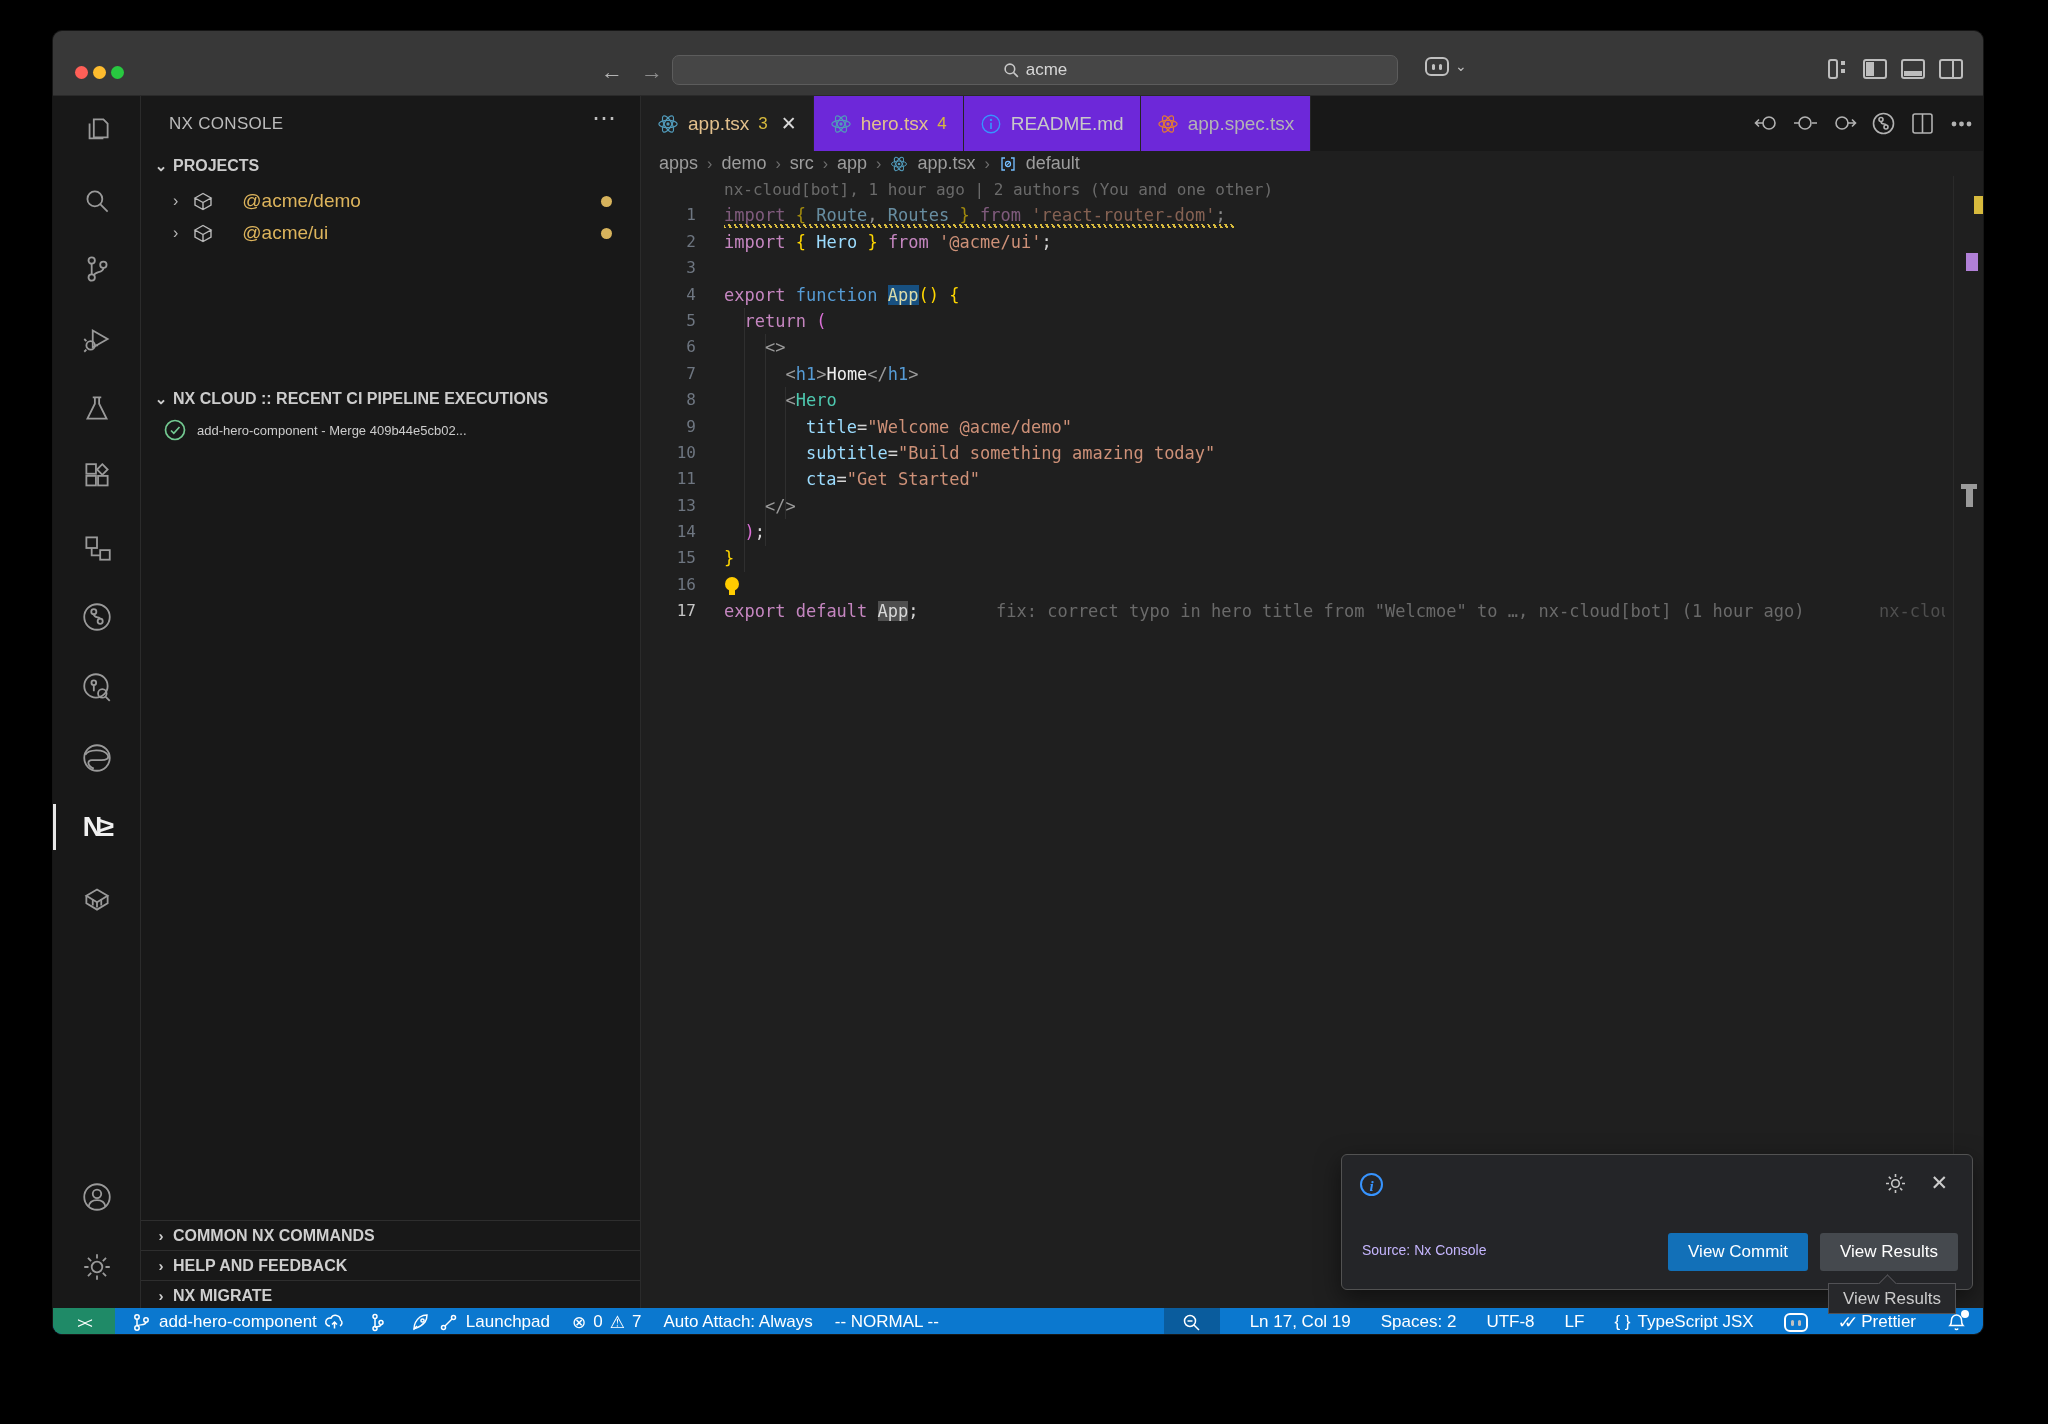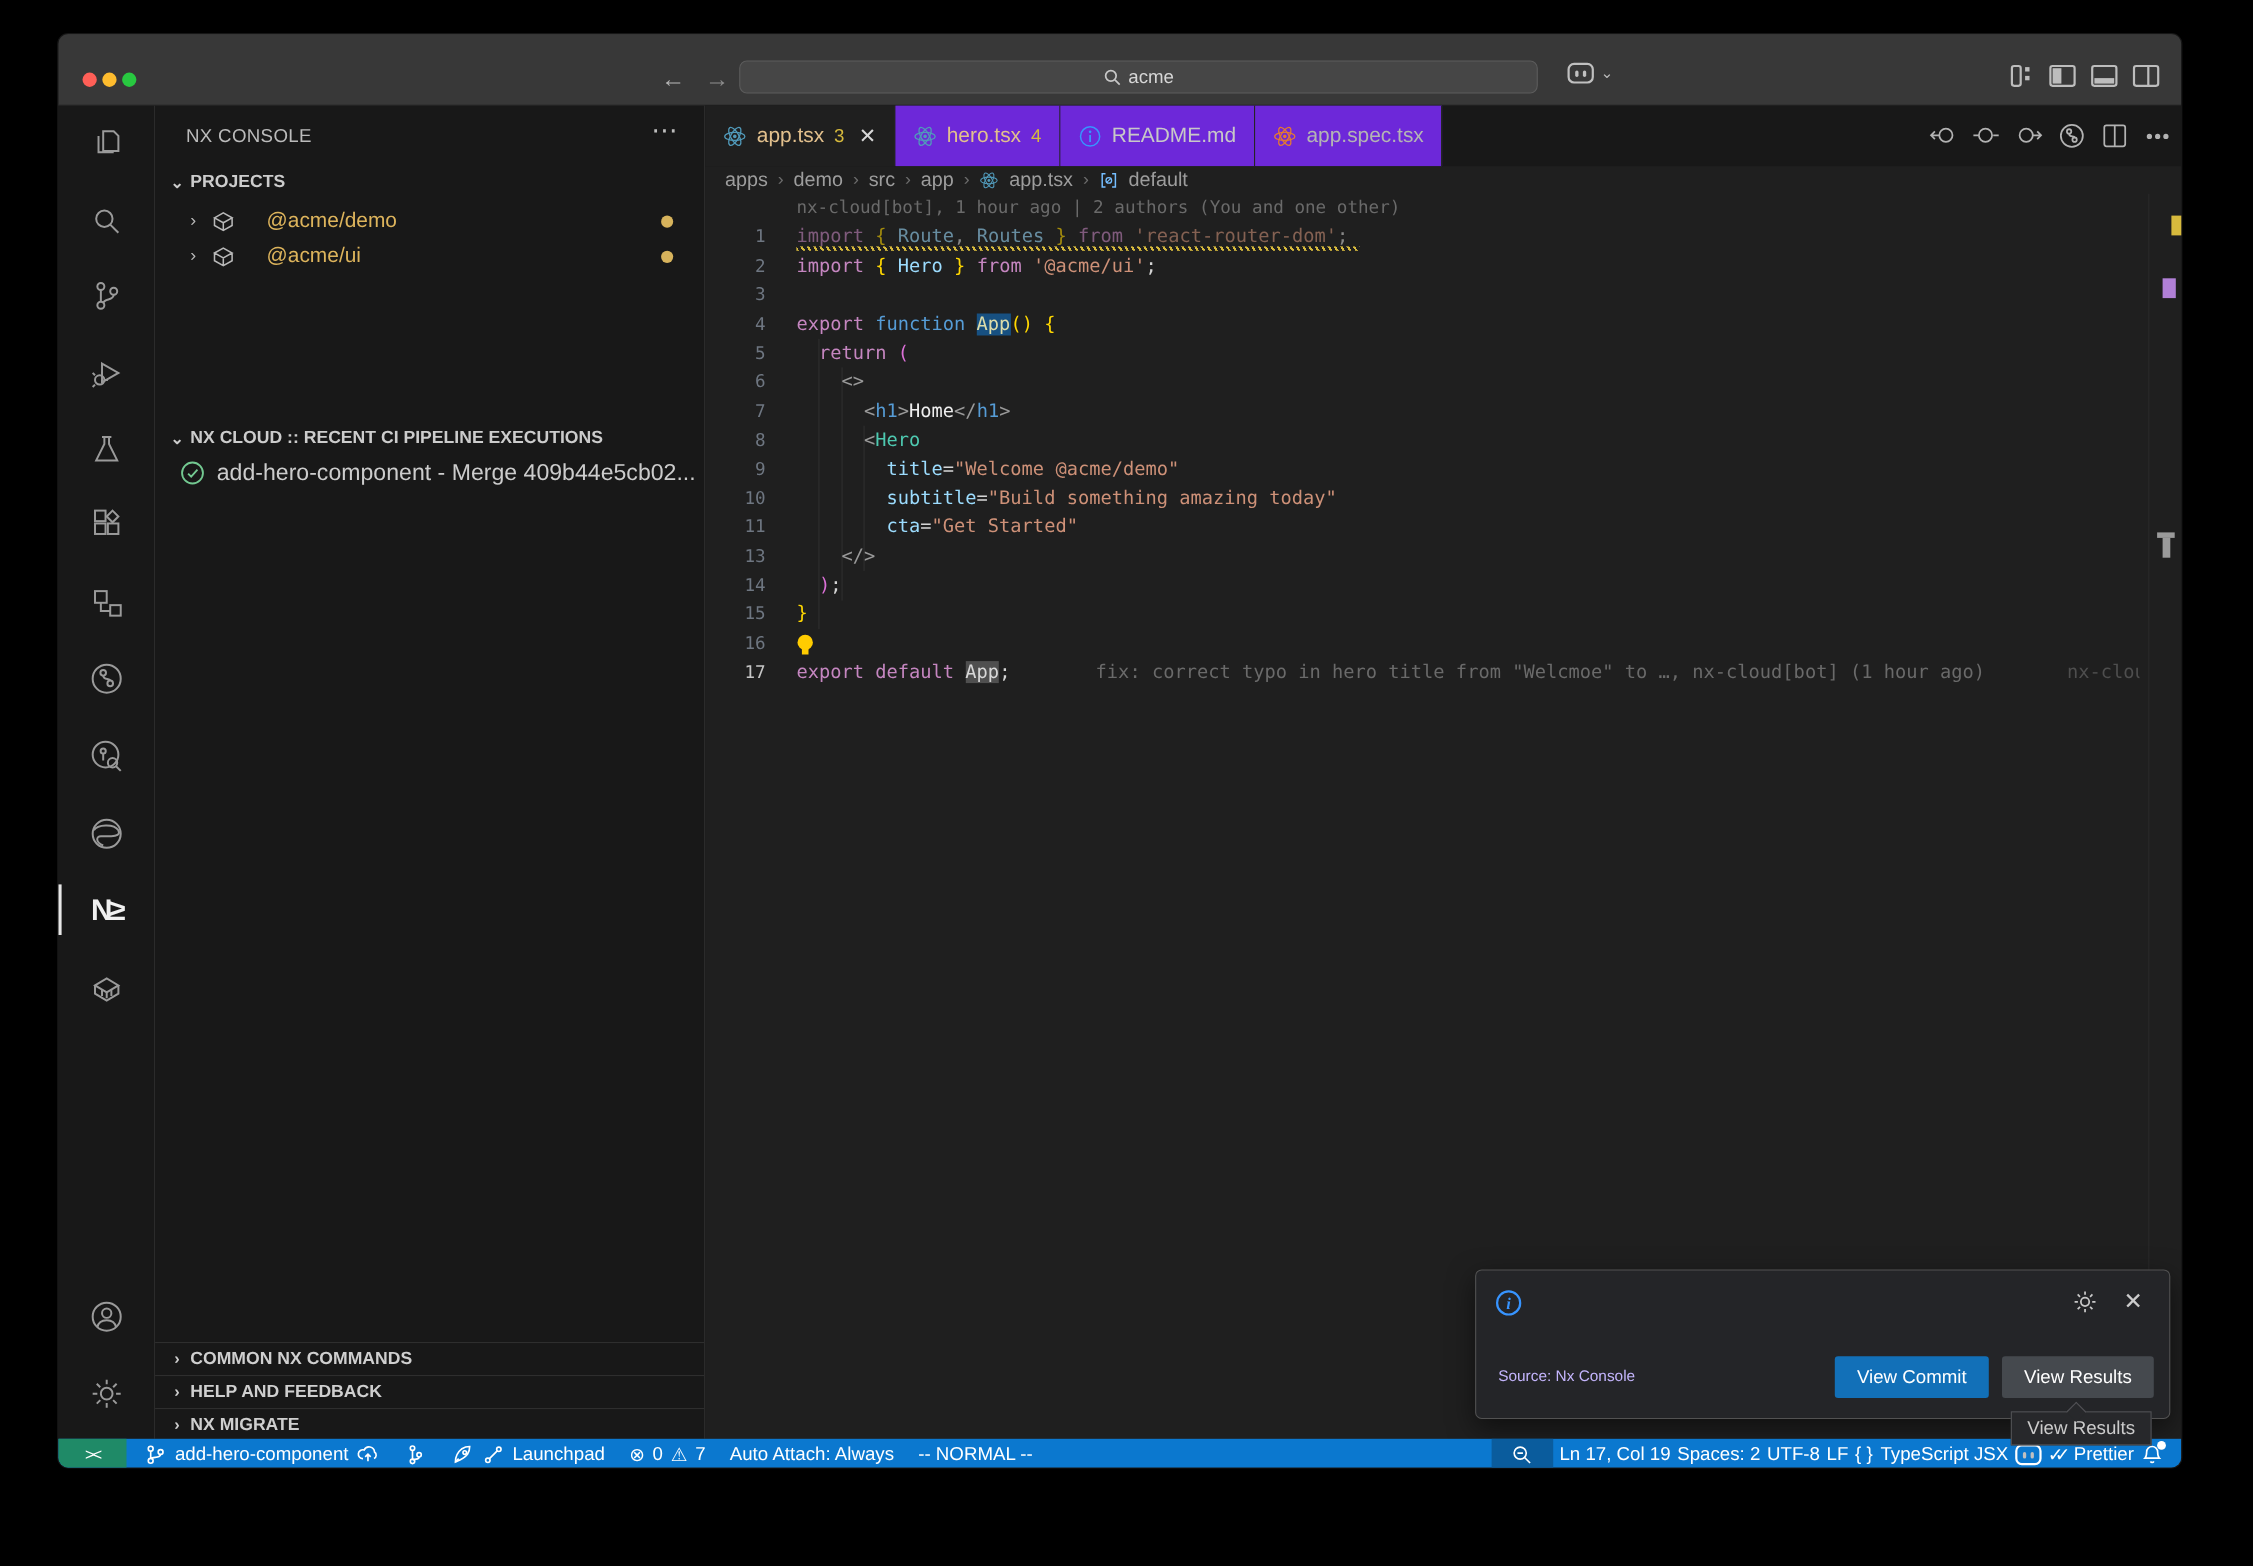--- a/index.html
+++ b/index.html
@@ -46,21 +46,21 @@
   #sidebar-more { position:absolute; right:24px; top:8px; font-size:24px; color:#bdbdbd; }
   .sec-head { position:absolute; left:0; width:100%; height:30px; font-size:16px; font-weight:bold;
     color:#cccccc; display:flex; align-items:center; }
   .sec-chevron { width:24px; text-align:center; margin-left:8px; font-size:15px; color:#cccccc; }
   .tree-row { position:absolute; left:0; width:100%; height:32px; display:flex; align-items:center; font-size:19px; }
   .tree-chevron { margin-left:32px; color:#b8b8b8; font-size:16px; }
   .cube-ico { margin-left:14px; width:22px; height:22px; }
   .proj-label { margin-left:28px; color:#ddb45c; }
   .mod-dot { position:absolute; right:28px; width:11px; height:11px; border-radius:50%; background:#d7b35c; }
   .check-circle { margin-left:22px; width:24px; height:24px; }
-  .cloud-item-label { margin-left:10px; color:#cccccc; font-size:21px; }
+  .cloud-item-label { margin-left:10px; color:#cccccc; font-size:13px; }
   .collapsed-row { position:absolute; left:0; width:100%; height:30px; display:flex; align-items:center;
     border-top:1px solid #2e2e2e; font-size:16px; font-weight:bold; color:#cfcfcf; }
 
   
   #editor { position:absolute; left:588px; top:65px; width:1344px; height:1212px; background:#1f1f1f; }
   #tabbar { position:absolute; left:0; top:0; width:100%; height:55px; background:#181818; display:flex; }
   .tab { height:55px; display:flex; align-items:center; padding:0 16px; gap:9px;
     border-right:1px solid #252526; font-size:19px; background:#6d28d9; color:#9d9d9d; }
   .tab.active { background:#1f1f1f; }
   .tab .tlabel-mod { color:#e2c08d; }
@@ -122,21 +122,21 @@
     background:#27282b; border-left:1px solid #515155; border-top:1px solid #515155;
     transform:rotate(45deg); }
 
   
   #statusbar { position:absolute; left:0; top:1277px; width:100%; height:28px; background:#0b78cf;
     color:#ffffff; font-size:17px; display:flex; align-items:center; z-index:30; }
   #remote-seg { width:62px; height:28px; background:#1f8a67; display:flex; align-items:center;
     justify-content:center; font-size:15px; letter-spacing:-2px; color:#fff; }
   .sb-item { display:flex; align-items:center; gap:7px; white-space:nowrap; }
   .sb-left { display:flex; align-items:center; gap:22px; margin-left:16px; }
-  .sb-right { display:flex; align-items:center; gap:6px; margin-left:auto; margin-right:16px; }
+  .sb-right { display:flex; align-items:center; gap:30px; margin-left:auto; margin-right:16px; }
   .sb-ico svg { width:21px; height:21px; stroke:#ffffff; fill:none; stroke-width:1.5; display:block; }
   #zoom-seg { background:#0a5c9d; height:28px; width:56px; display:flex; align-items:center; justify-content:center; }
   .dbl-check { letter-spacing:-8px; margin-right:4px; }
   .bell-dot { position:relative; }
   .bell-dot::after { content:''; position:absolute; right:-2px; top:-2px; width:8px; height:8px;
     border-radius:50%; background:#ffffff; }
 </style>
 </head>
 <body>
 

